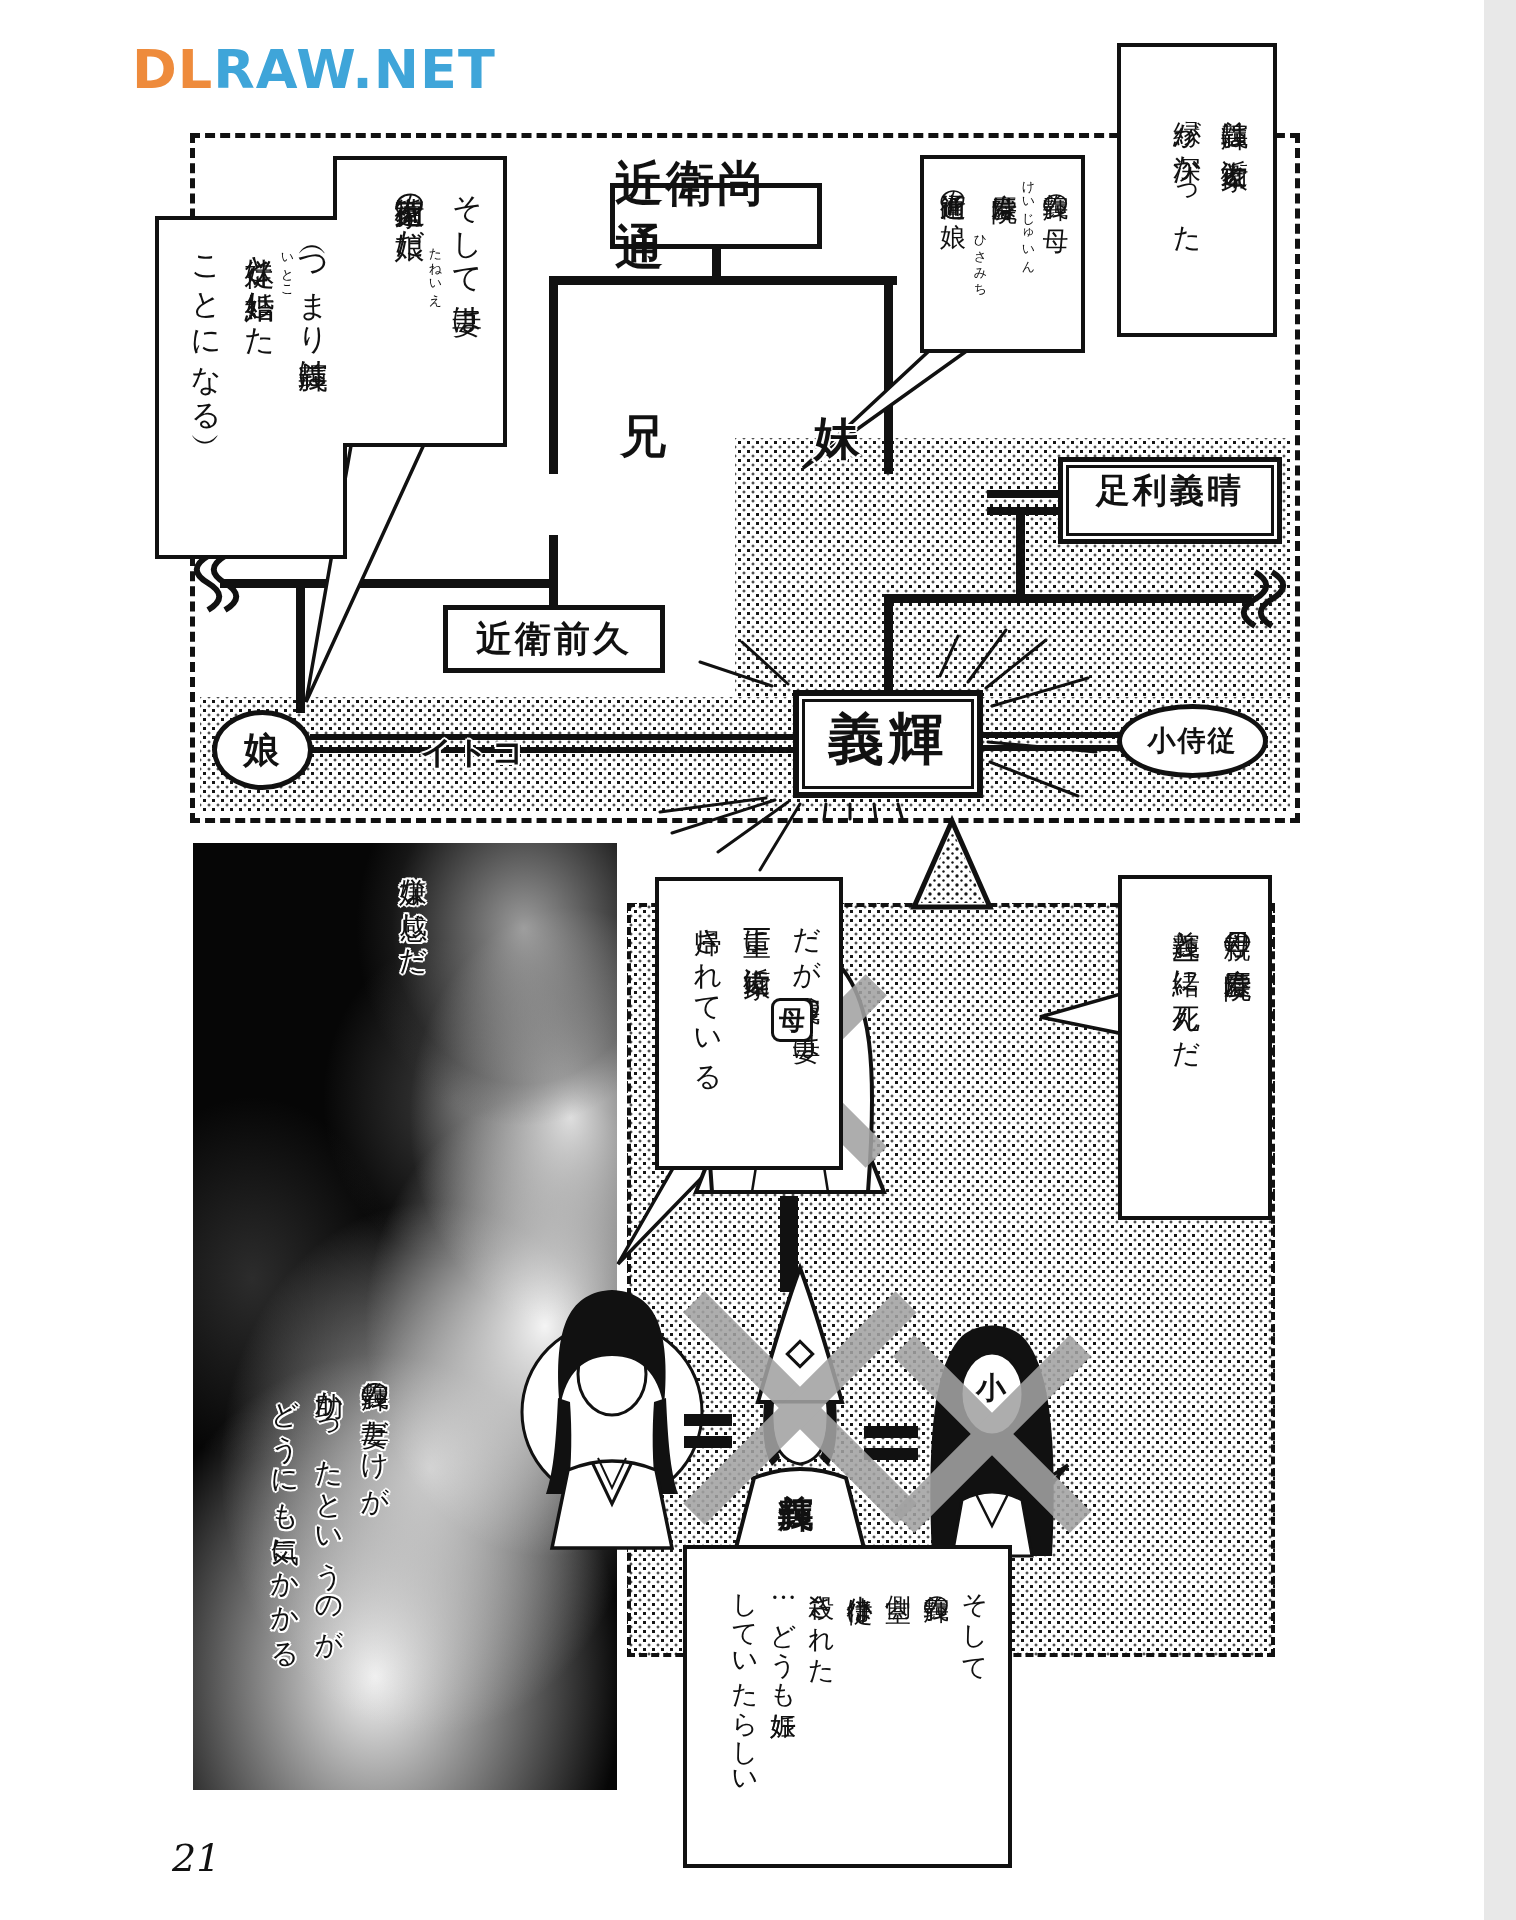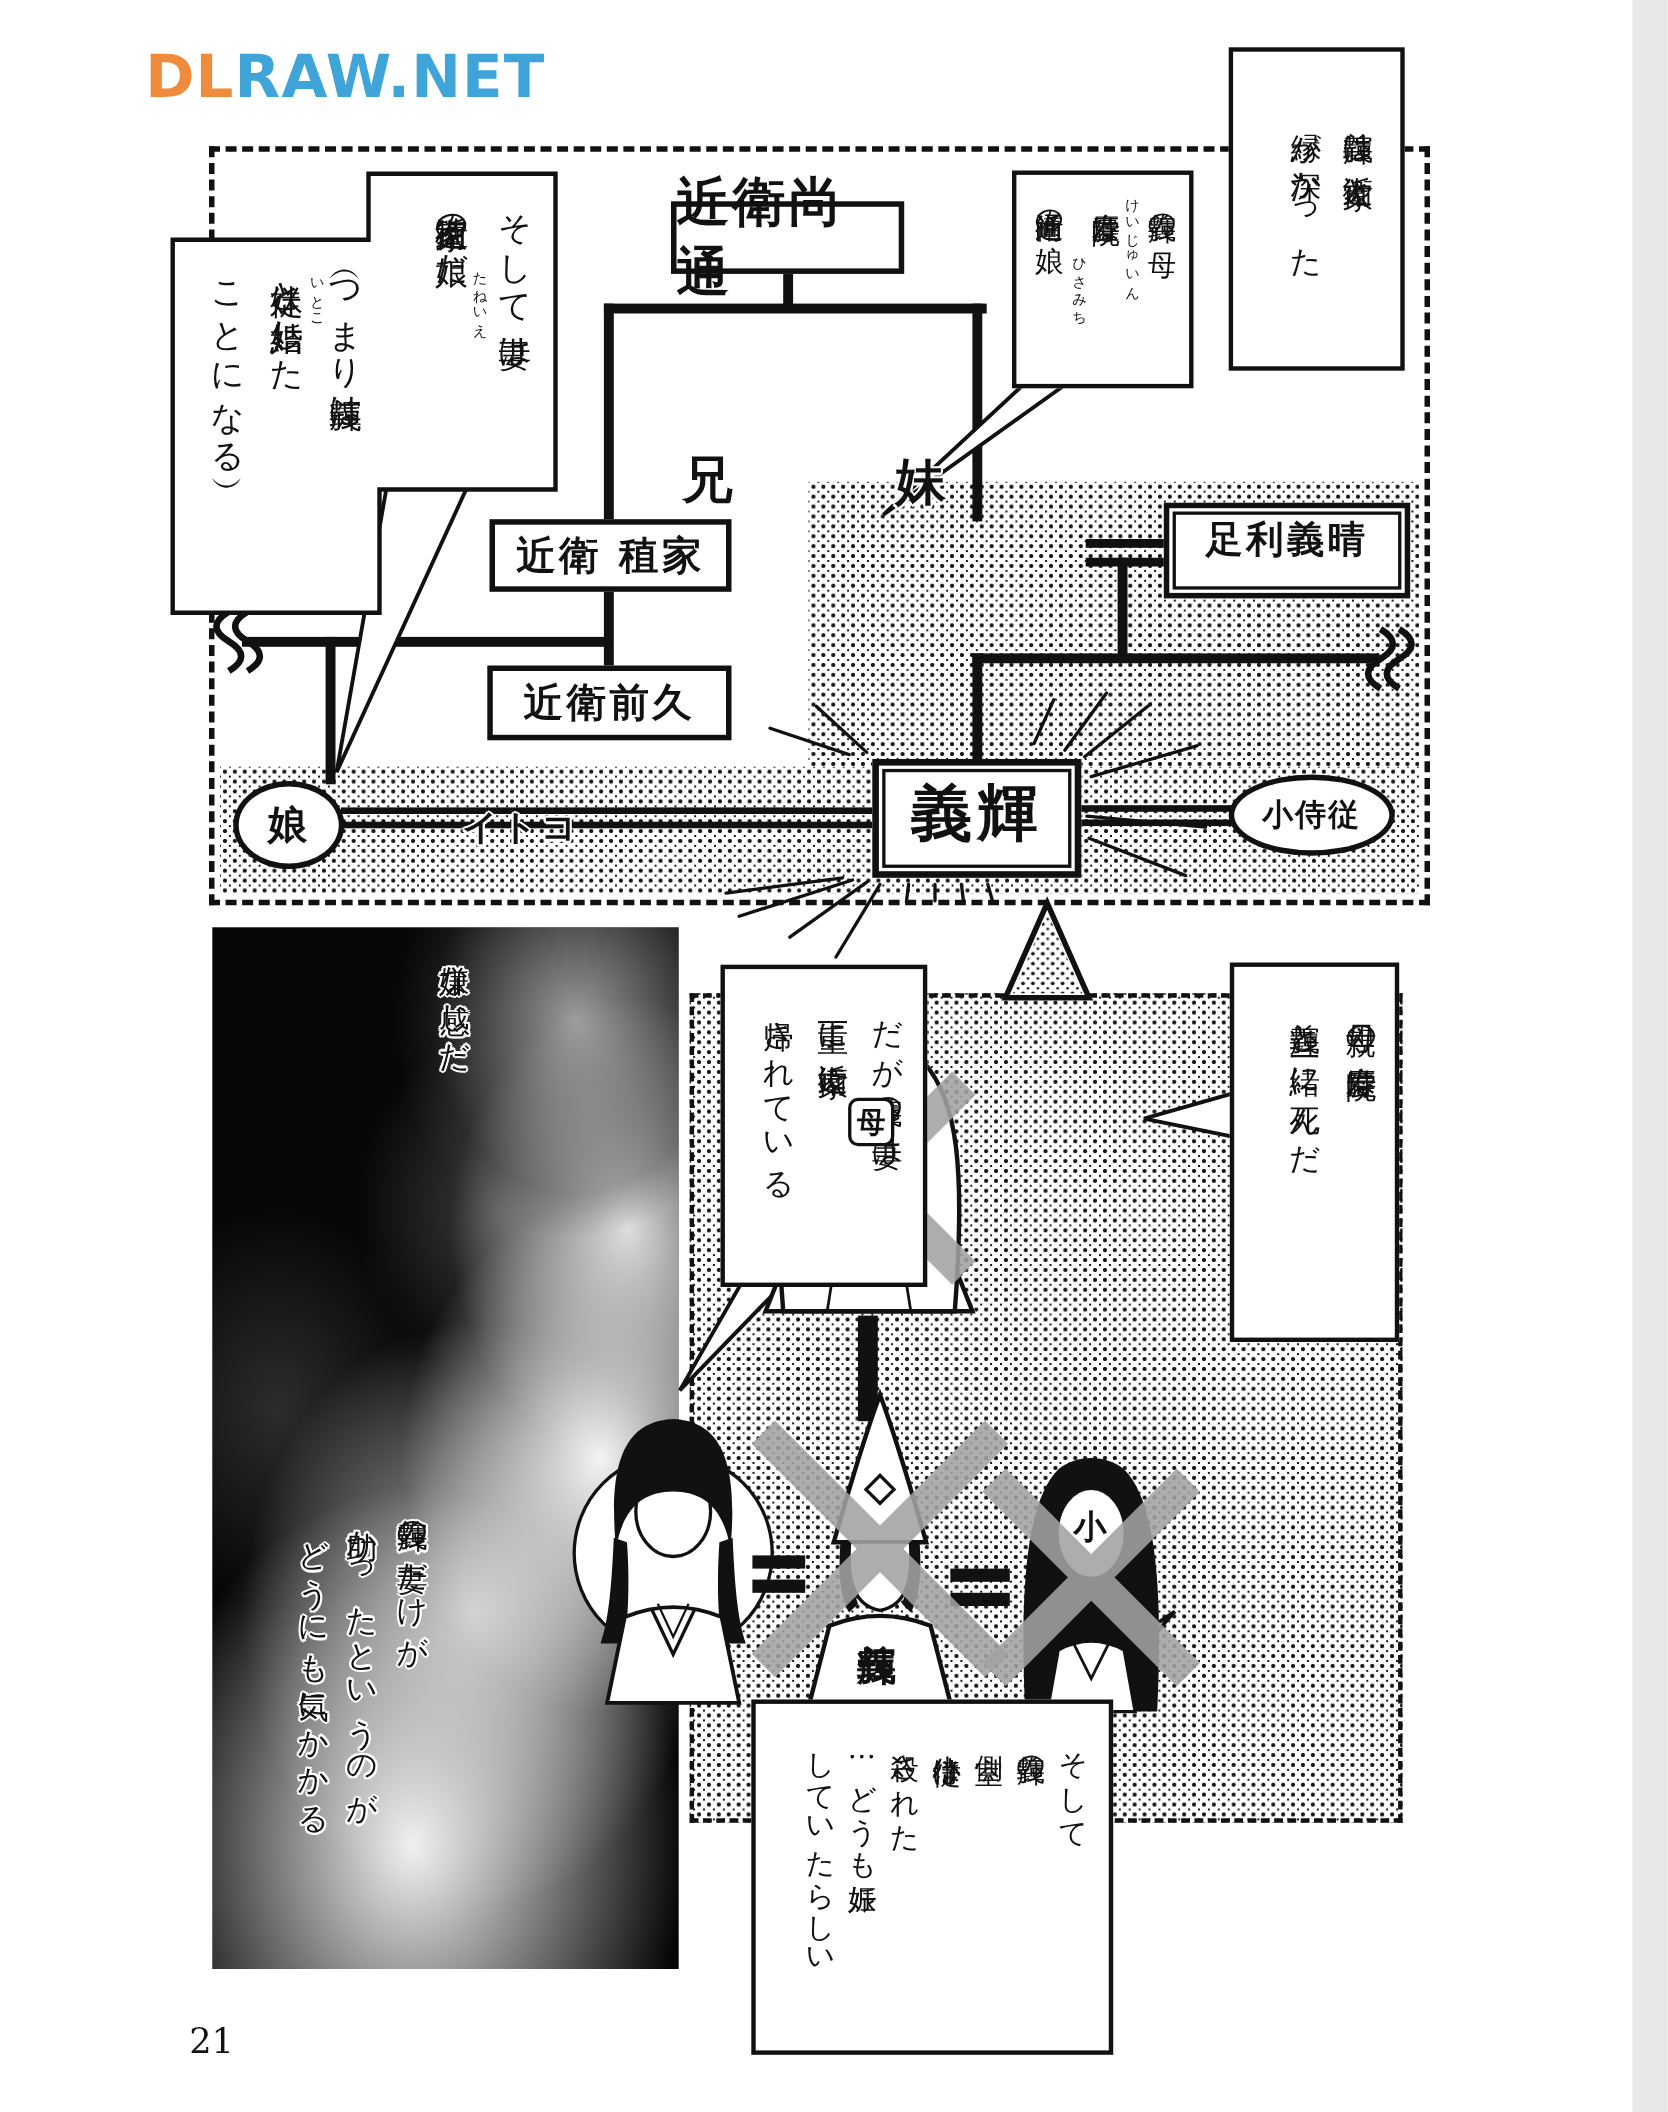--- a/index.html
+++ b/index.html
@@ -183,23 +183,20 @@
       <rect x="867" y="1419" width="250" height="30" transform="rotate(45 992 1434)"></rect>
       <rect x="867" y="1419" width="250" height="30" transform="rotate(-45 992 1434)"></rect>
     </g>
 
     <path d="M335,158 H505 V445 H345 V557 H157 V218 H335 Z" fill="#fff" stroke="#111" stroke-width="4"></path>
   </svg>
 
   <div class="abs tbox hand" style="left:610px;top:183px;width:212px;height:66px;font-size:48px;">
     <span>近衛尚通</span>
     </div>
-  <div class="abs tbox hand" style="left:445px;top:472px;width:220px;height:66px;font-size:36px;">
-    <span>近衛 稙家</span>
-    </div>
   <div class="abs dboxo" style="left:1058px;top:457px;width:224px;height:87px;">
     <div class="dboxi hand" style="font-size:34px;">
       <span>足利義晴</span>
       </div>
     </div>
   <div class="abs tbox hand" style="left:443px;top:605px;width:222px;height:68px;font-size:36px;">
     <span>近衛前久</span>
     </div>
   <div class="abs dboxo" style="left:793px;top:690px;width:190px;height:108px;border-width:6px;">
     <div class="dboxi hand" style="font-size:56px;letter-spacing:4px;">
@@ -268,15 +265,15 @@
   <div class="abs v outline-w" style="left:314px;top:1370px;font-size:28px;">助かったというのが</div>
   <div class="abs v outline-w" style="left:270px;top:1382px;font-size:28px;">どうにも気にかかる</div>
 
   <div class="abs hand" style="left:771px;top:998px;width:42px;height:44px;background:#fff;border:3px solid #111;
        border-radius:9px;box-sizing:border-box;display:flex;align-items:center;justify-content:center;font-size:26px;">
     <span>母</span>
     </div>
   <div class="abs hand v" style="left:777px;top:1466px;font-size:36px;letter-spacing:2px;">義輝</div>
   <div class="abs hand" style="left:976px;top:1368px;font-size:30px;">小</div>
 
-  <div class="abs serif" style="left:172px;top:1836px;font-size:32px;">21</div>
+  <div class="abs serif" style="left:172px;top:1836px;font-size:38px;font-style:italic;">21</div>
 
 </div>
 
 </body></html>

